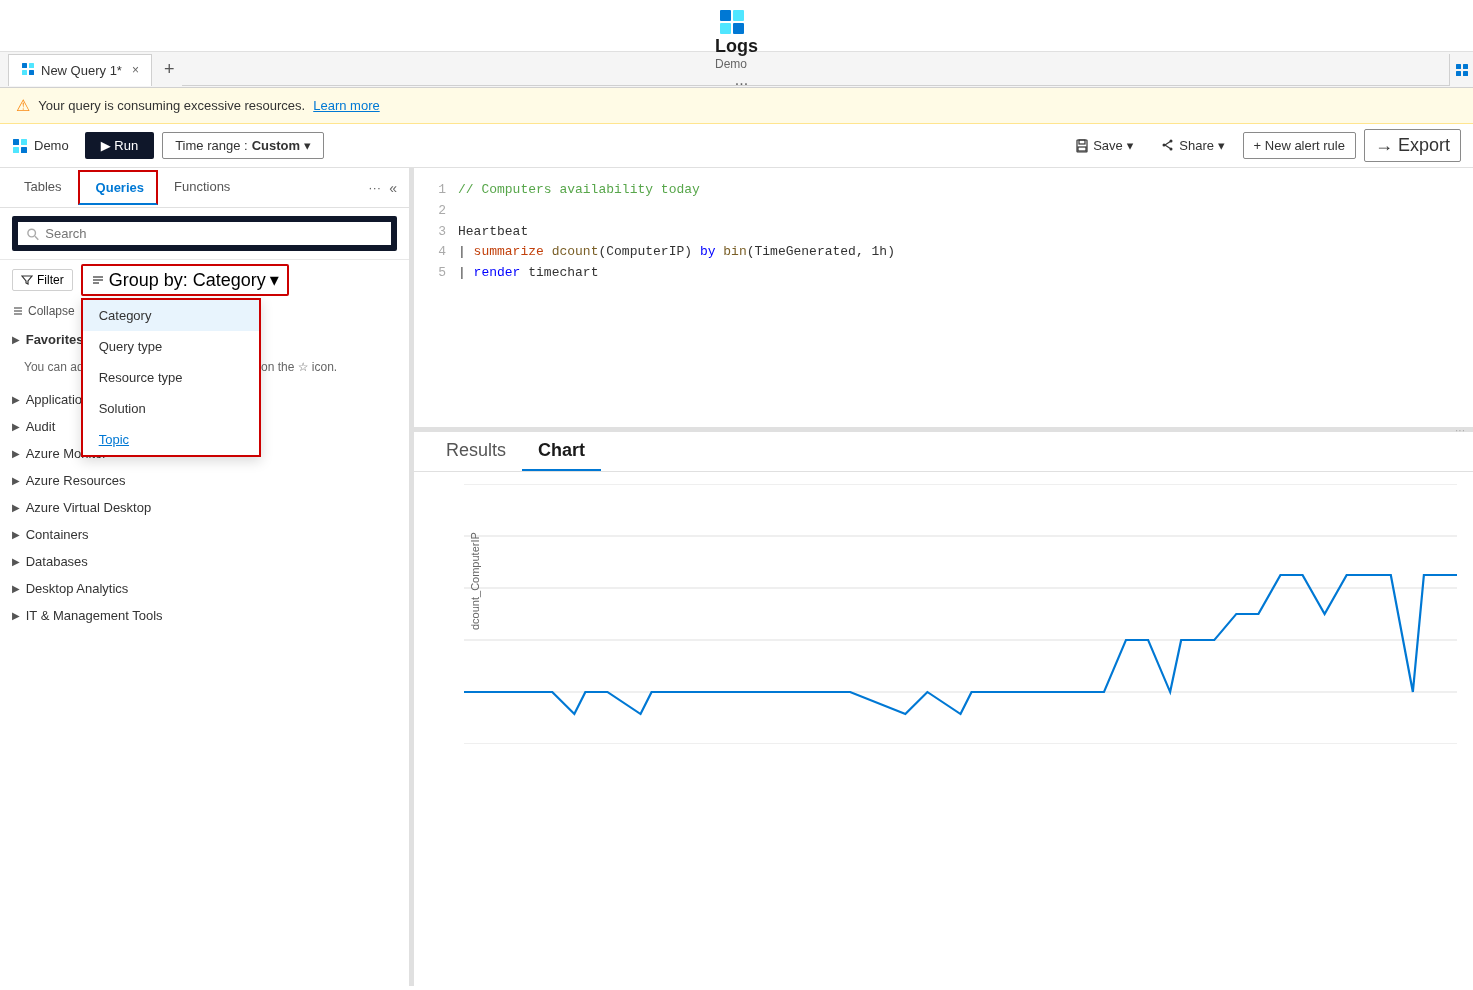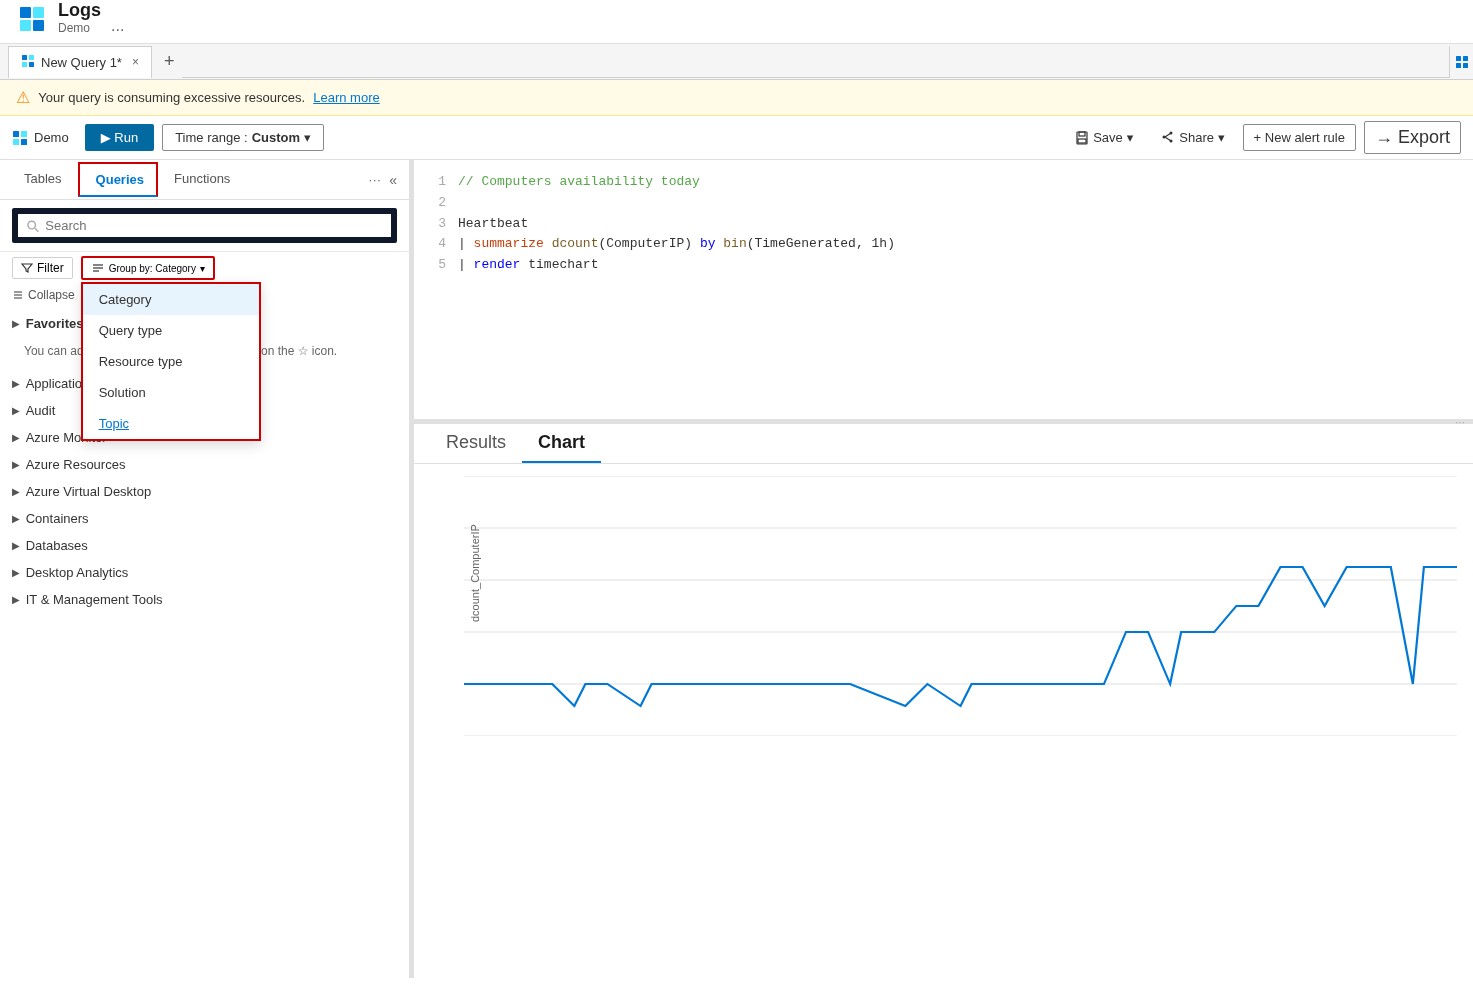--- a/index.html
+++ b/index.html
@@ -1,25 +1,26 @@
 <!DOCTYPE html>
 <html><head>
   <meta charset="utf-8">
   <style>
     * { box-sizing: border-box; margin: 0; padding: 0; }
     body { font-family: 'Segoe UI', Arial, sans-serif; font-size: 13px; background: #fff; color: #333; overflow: hidden; }
 
     
     .top-bar {
       display: flex;
-      align-items: flex-end;
+      align-items: center;
       padding: 8px 16px;
       border-bottom: 1px solid #e0e0e0;
       background: #fff;
-      height: 44px;
+      height: 52px;
+      flex-direction: column;
     }
     .app-icon {
       width: 32px; height: 32px; margin-right: 10px;
       display: flex; align-items: center; justify-content: center;
     }
     .app-title { font-size: 18px; font-weight: 600; color: #1a1a1a; }
     .app-subtitle { font-size: 12px; color: #666; }
     .top-bar-ellipsis { margin-left: 10px; color: #666; font-size: 16px; cursor: pointer; }
 
     
@@ -68,21 +69,21 @@
       border-bottom: 1px solid #e0e0e0;
       gap: 8px;
       background: #fff;
       height: 44px;
     }
     .demo-label {
       display: flex; align-items: center; gap: 6px;
       font-size: 13px; color: #333; margin-right: 8px;
     }
     .btn-run {
-      background: #0369a1; color: #fff;
+      background: #0f172a; color: #fff;
       border: none; padding: 6px 16px;
       cursor: pointer; font-size: 13px;
       display: flex; align-items: center; gap: 4px;
       border-radius: 2px;
     }
     .btn-outline {
       background: #fff; color: #333;
       border: 1px solid #8a8a8a; padding: 5px 12px;
       cursor: pointer; font-size: 13px;
       display: flex; align-items: center; gap: 4px;
@@ -176,21 +177,21 @@
       cursor: pointer; font-size: 12px; border-radius: 2px;
     }
 
     
     .group-by-wrap {
       position: relative;
     }
     .btn-group-by {
       display: flex; align-items: center; gap: 4px;
       background: #fff; border: 2px solid #cc0000; padding: 3px 8px;
-      cursor: pointer; font-size: 10px; border-radius: 2px;
+      cursor: pointer; font-size: 18px; border-radius: 2px;
       font-weight: 500;
     }
 
     
     .dropdown-menu {
       position: absolute;
       top: calc(100% + 2px);
       left: 0;
       background: #fff;
       border: 2px solid #cc0000;

